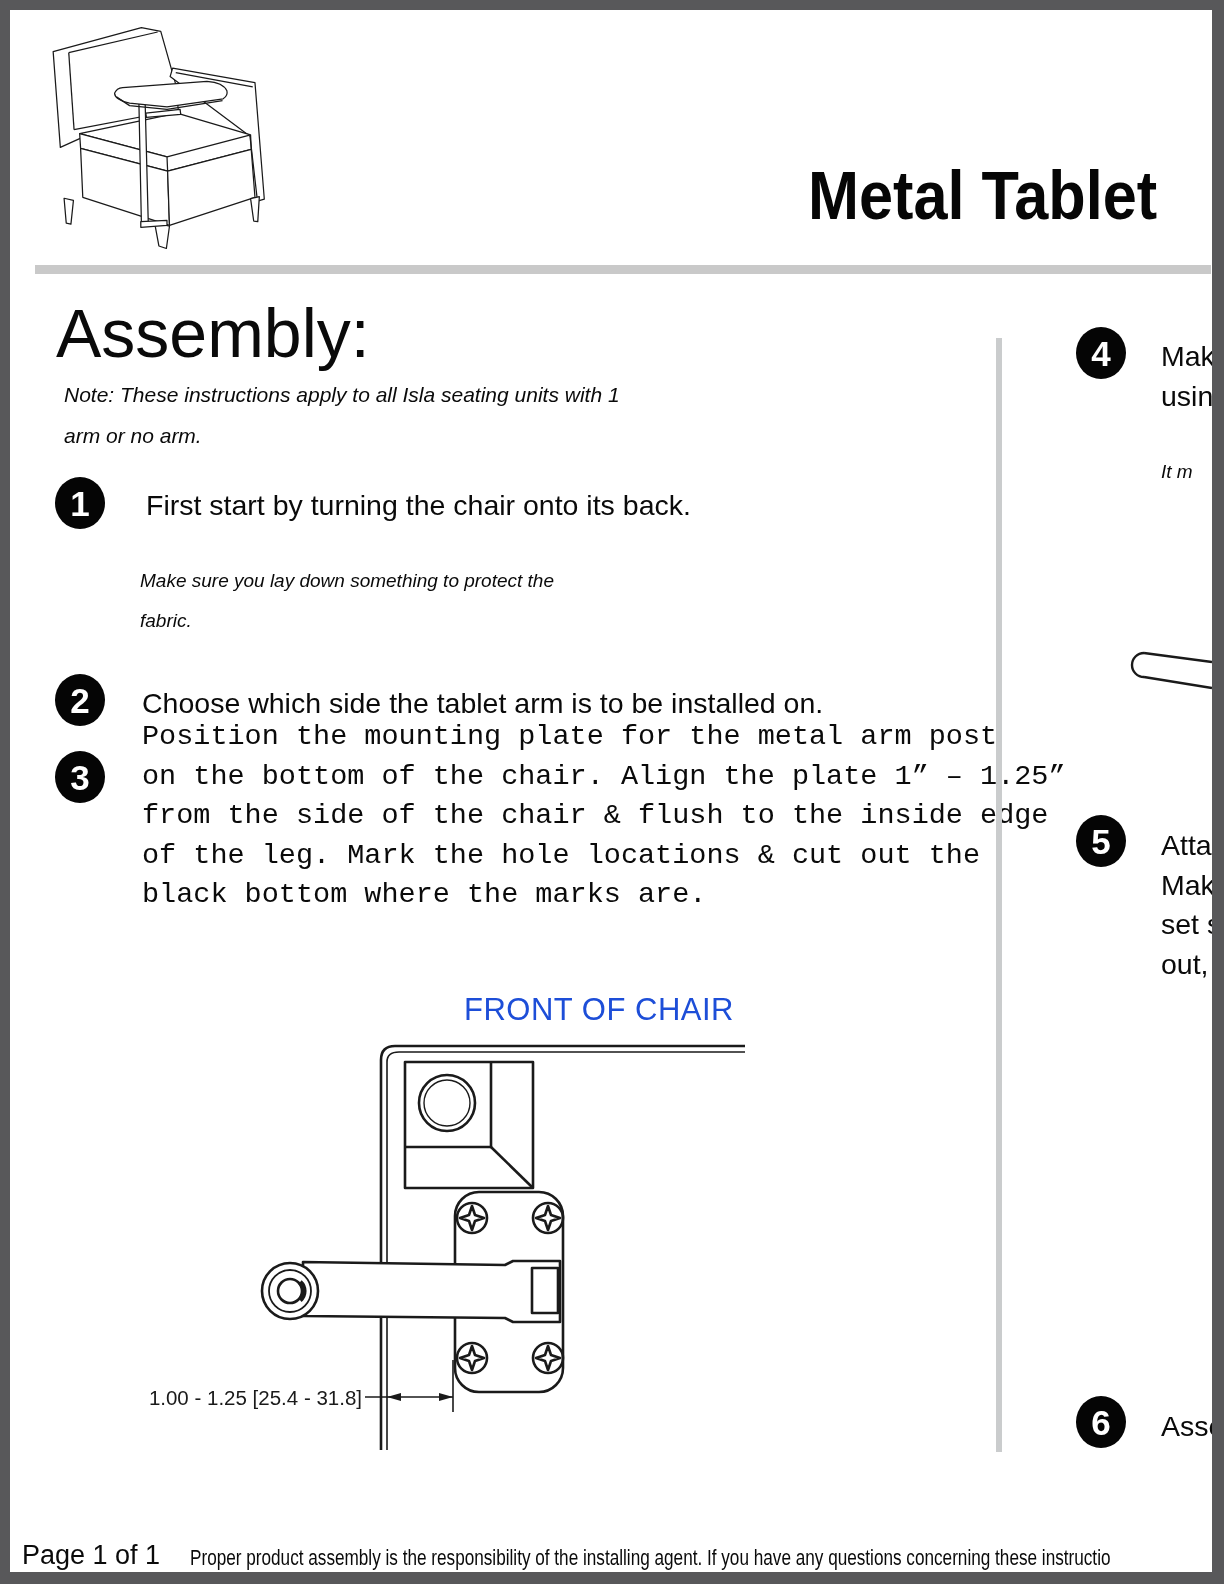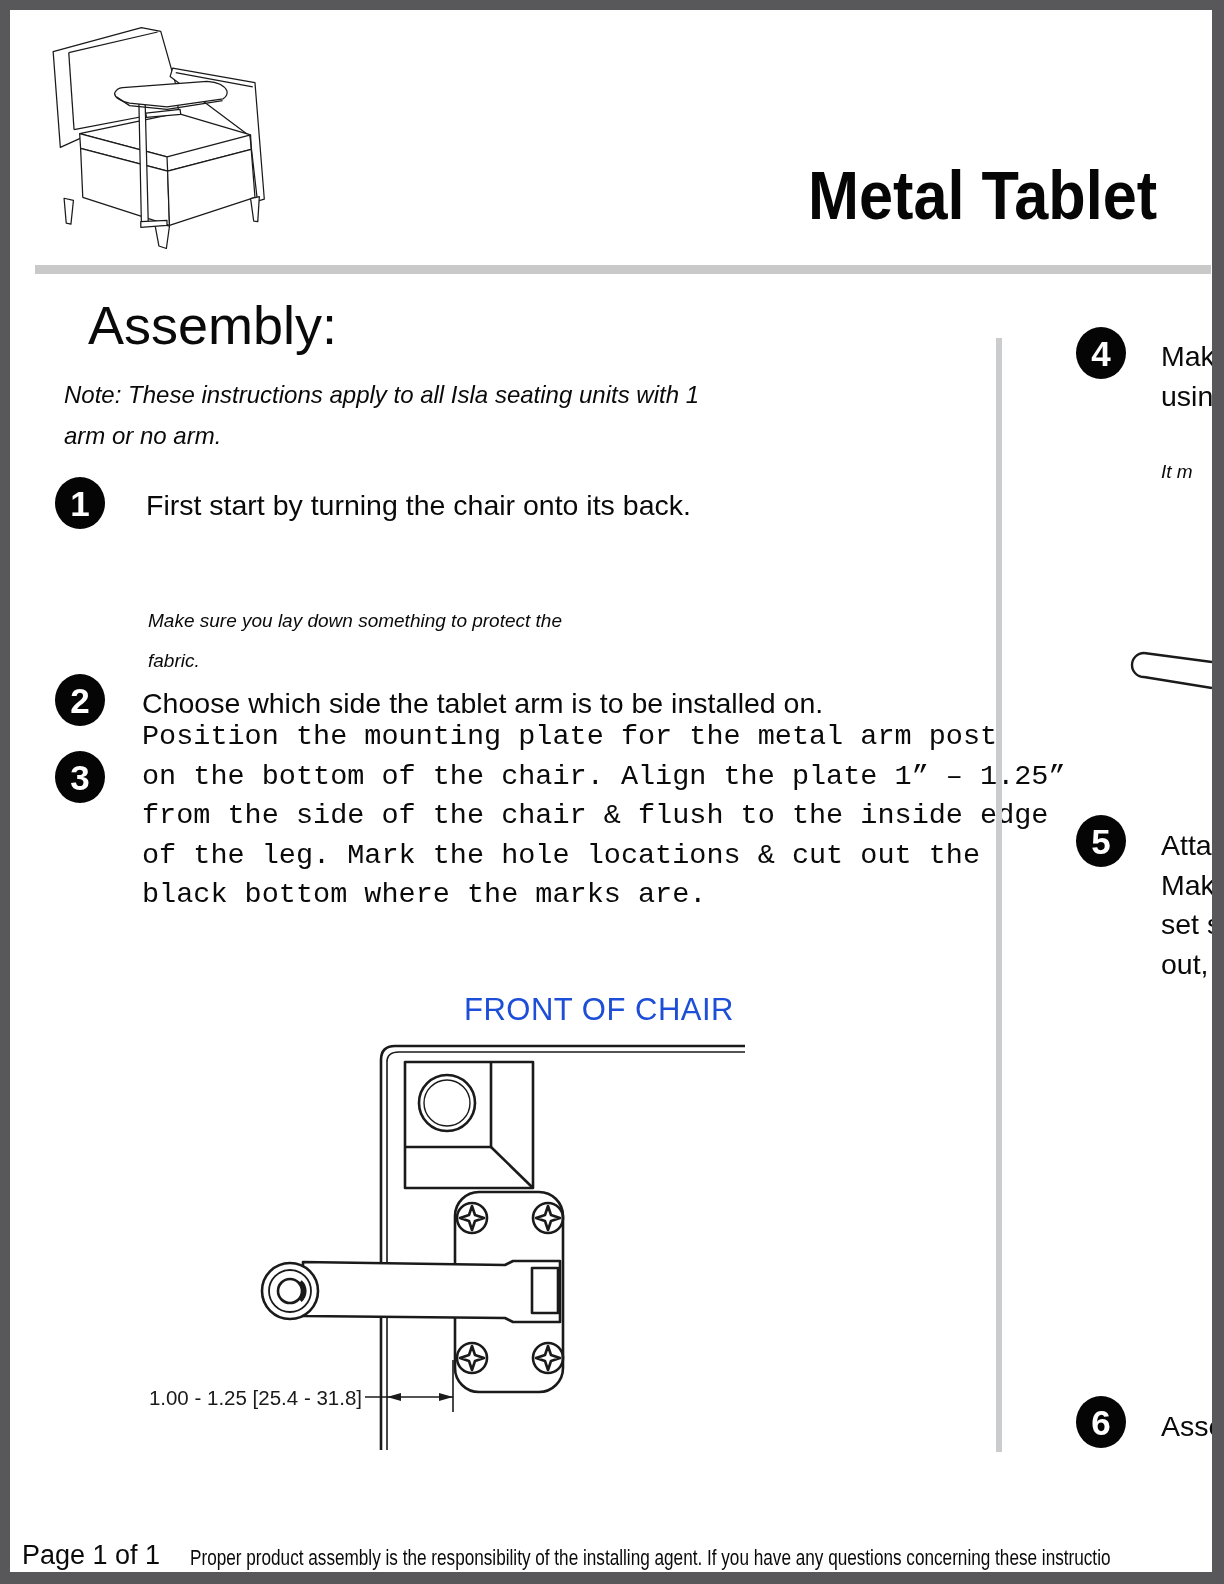--- a/index.html
+++ b/index.html
@@ -14,22 +14,22 @@
   .f-bottom{left:0;top:1572px;width:1224px;height:12px;}
 
   .abs{position:absolute;}
   .title{
     left:808px;top:156px;font-size:68px;font-weight:bold;white-space:nowrap;
     transform:scaleX(0.9);transform-origin:left top;letter-spacing:0px;color:#060606;
   }
   .hrule{left:35px;top:265px;width:1176px;height:9px;background:#c9c9c9;}
   .vrule{left:996px;top:338px;width:6px;height:1114px;background:#cacccd;}
 
-  .h-assembly{left:56px;top:294px;font-size:54px;color:#0a0a0a;margin-left:32px;}
-  .note{font-style:italic;font-size:24px;line-height:41px;color:#0a0a0a;}
+  .h-assembly{left:56px;top:294px;font-size:68px;color:#0a0a0a;}
+  .note{font-style:italic;font-size:21px;line-height:41px;color:#0a0a0a;}
   .doc-note{left:64px;top:374px;width:900px;}
 
   .badge{
     position:absolute;width:50px;height:52px;border-radius:50%;background:#050505;
     color:#fff;display:flex;align-items:center;justify-content:center;
     font-size:35px;font-weight:bold;line-height:1;
   }
   .step-text{font-size:28.5px;line-height:39.5px;color:#0a0a0a;white-space:nowrap;}
   .step-note{font-style:italic;font-size:19px;line-height:40px;color:#0a0a0a;white-space:nowrap;}
 
@@ -83,21 +83,21 @@
   <div class="abs h-assembly">Assembly:</div>
   <div class="abs doc-note note">
     <div>Note: These instructions apply to all Isla seating units with 1</div>
     <div>arm or no arm.</div>
   </div>
 
   <div class="badge" style="left:55px;top:477px;">
     <span>1</span>
   </div>
   <div class="abs step-text" style="left:146px;top:486px;">First start by turning the chair onto its back.</div>
-  <div class="abs step-note" style="left:148px;top:561px;margin-top:40px;">
+  <div class="abs step-note" style="left:140px;top:561px;">
     <div>Make sure you lay down something to protect the</div>
     <div>fabric.</div>
   </div>
 
   <div class="badge" style="left:55px;top:674px;">
     <span>2</span>
   </div>
   <div class="abs step-text" style="left:142px;top:684px;">Choose which side the tablet arm is to be installed on.</div>
 
   <div class="badge" style="left:55px;top:751px;">

